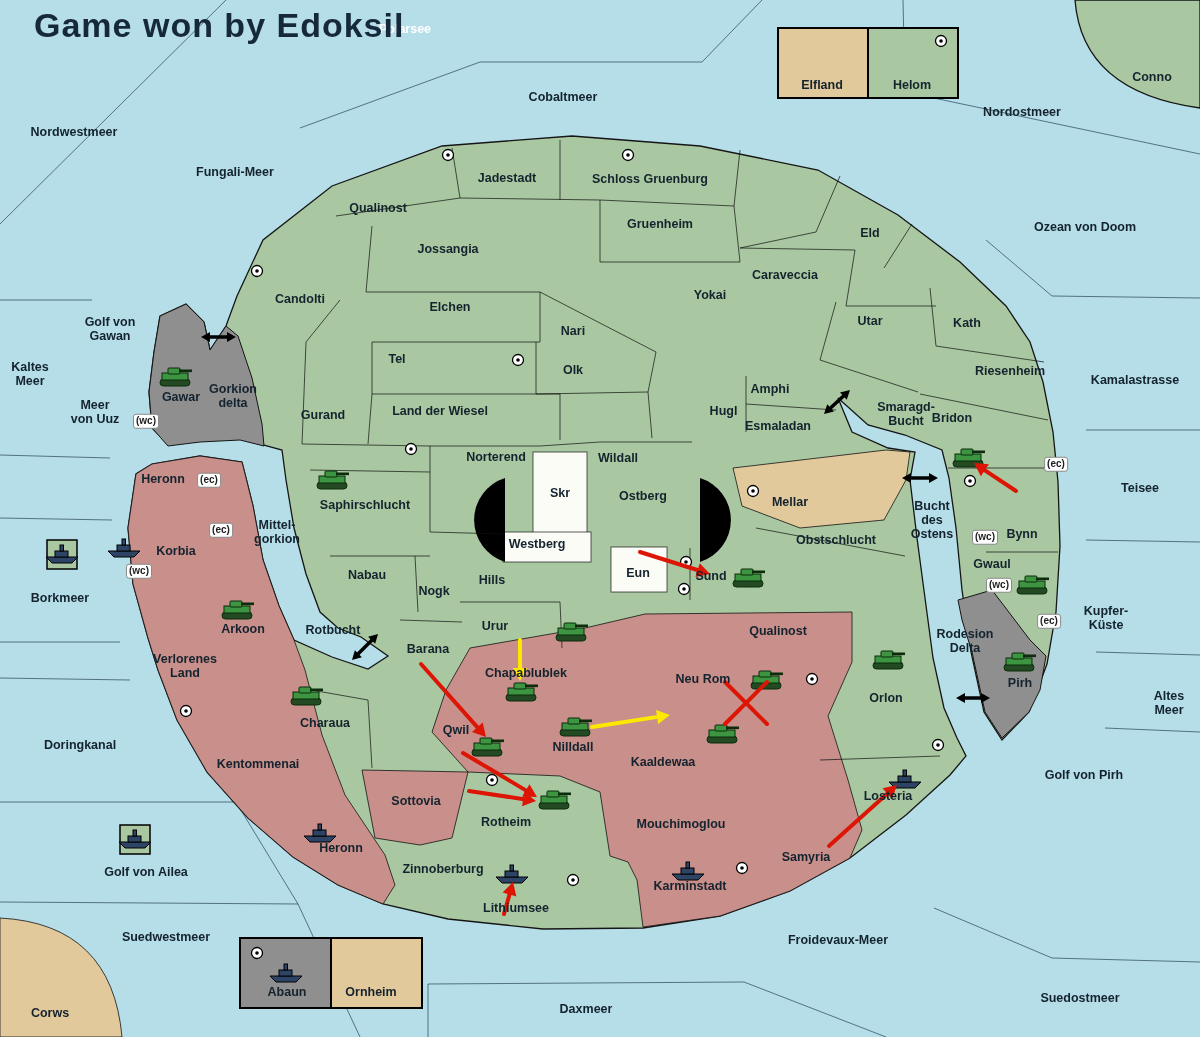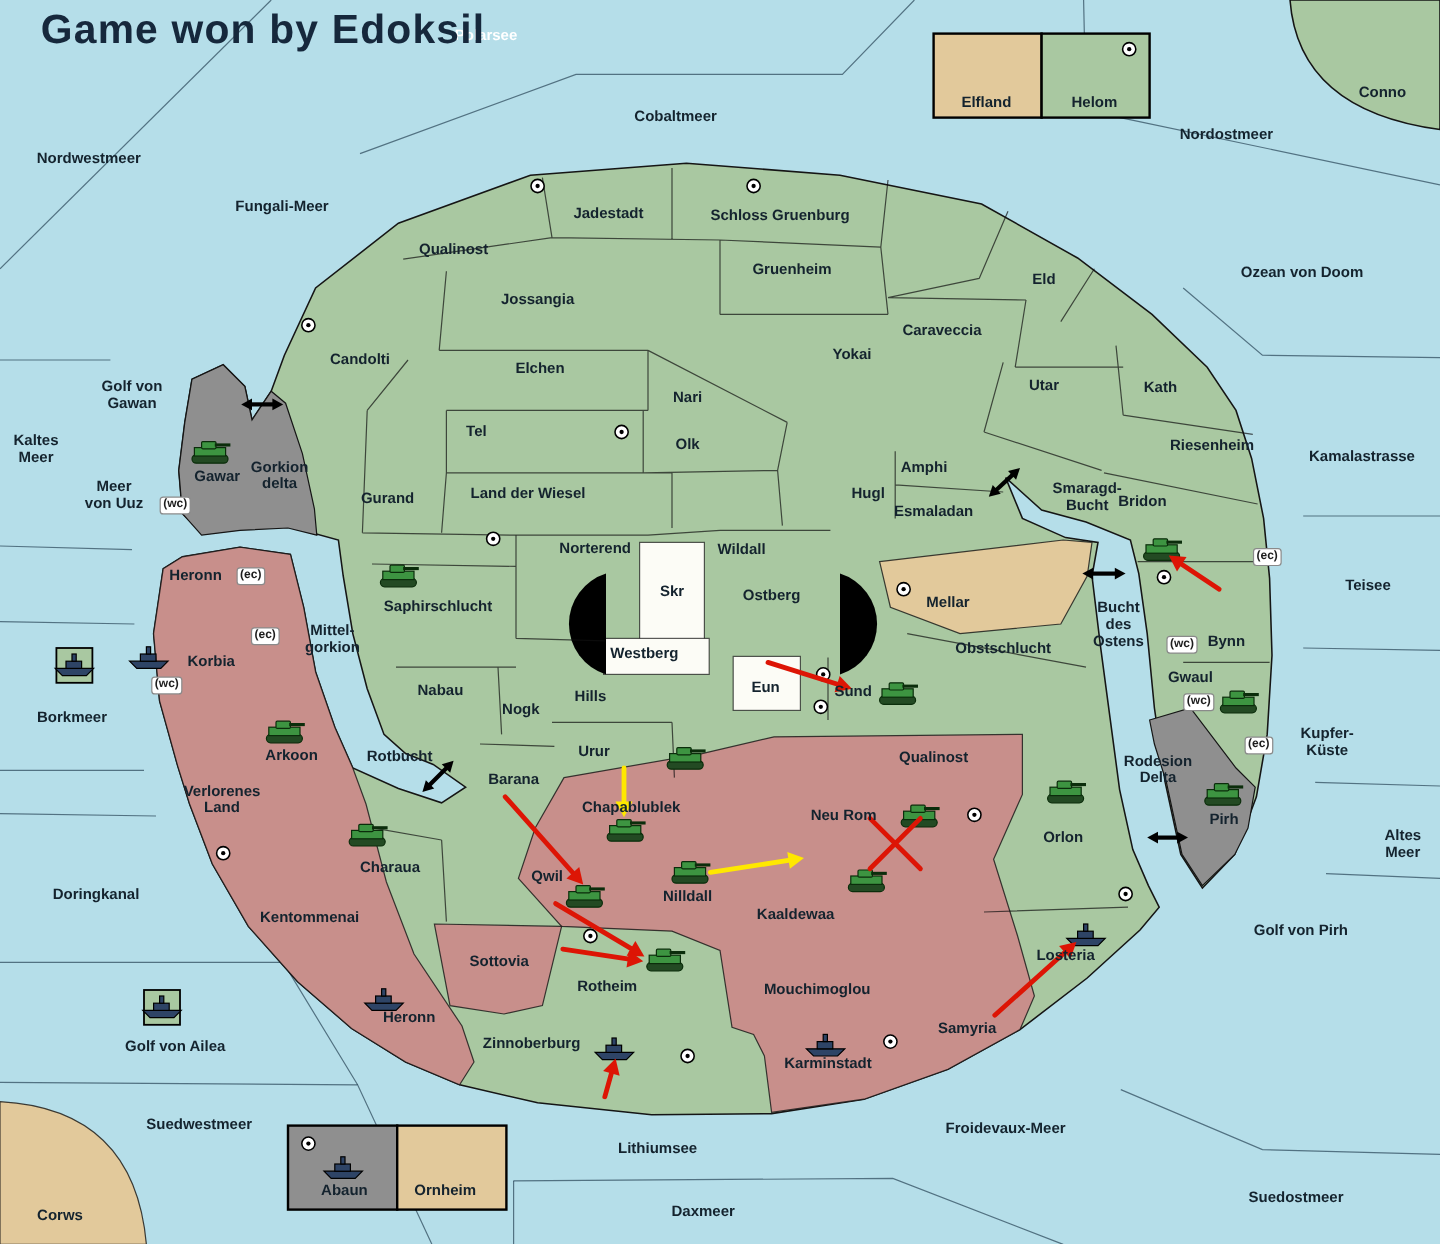--- a/index.html
+++ b/index.html
@@ -407,21 +407,21 @@
       <div class="lbl" style="left: 1080px; top: 998px;">Suedostmeer</div>
       <div class="lbl" style="left: 50px; top: 1013px;">Corws</div>
       <div class="lbl" style="left: 864px; top: 414px; margin-left: 42px;">Smaragd-
 Bucht</div>
       <div class="lbl" style="left: 932px; top: 520px;">Bucht
 des
 Ostens</div>
       <div class="lbl" style="left: 277px; top: 532px;">Mittel-
 gorkion</div>
       <div class="lbl" style="left: 333px; top: 630px;">Rotbucht</div>
-      <div class="lbl" style="left: 516px; top: 957px; margin-left: 32px;">Lithiumsee</div>
+      <div class="lbl" style="left: 516px; top: 908px;">Lithiumsee</div>
       <div class="lbl" style="left: 507px; top: 178px;">Jadestadt</div>
       <div class="lbl" style="left: 650px; top: 179px;">Schloss Gruenburg</div>
       <div class="lbl" style="left: 378px; top: 208px;">Qualinost</div>
       <div class="lbl" style="left: 660px; top: 224px;">Gruenheim</div>
       <div class="lbl" style="left: 448px; top: 249px;">Jossangia</div>
       <div class="lbl" style="left: 870px; top: 233px;">Eld</div>
       <div class="lbl" style="left: 785px; top: 275px;">Caraveccia</div>
       <div class="lbl" style="left: 300px; top: 299px;">Candolti</div>
       <div class="lbl" style="left: 450px; top: 307px;">Elchen</div>
       <div class="lbl" style="left: 710px; top: 295px;">Yokai</div>

